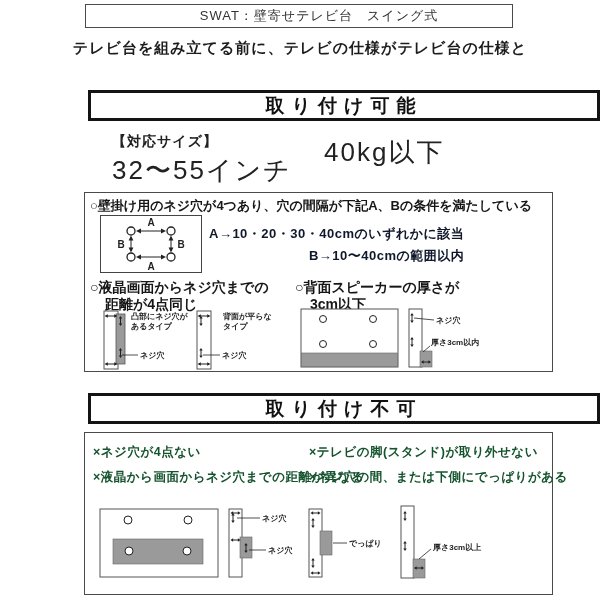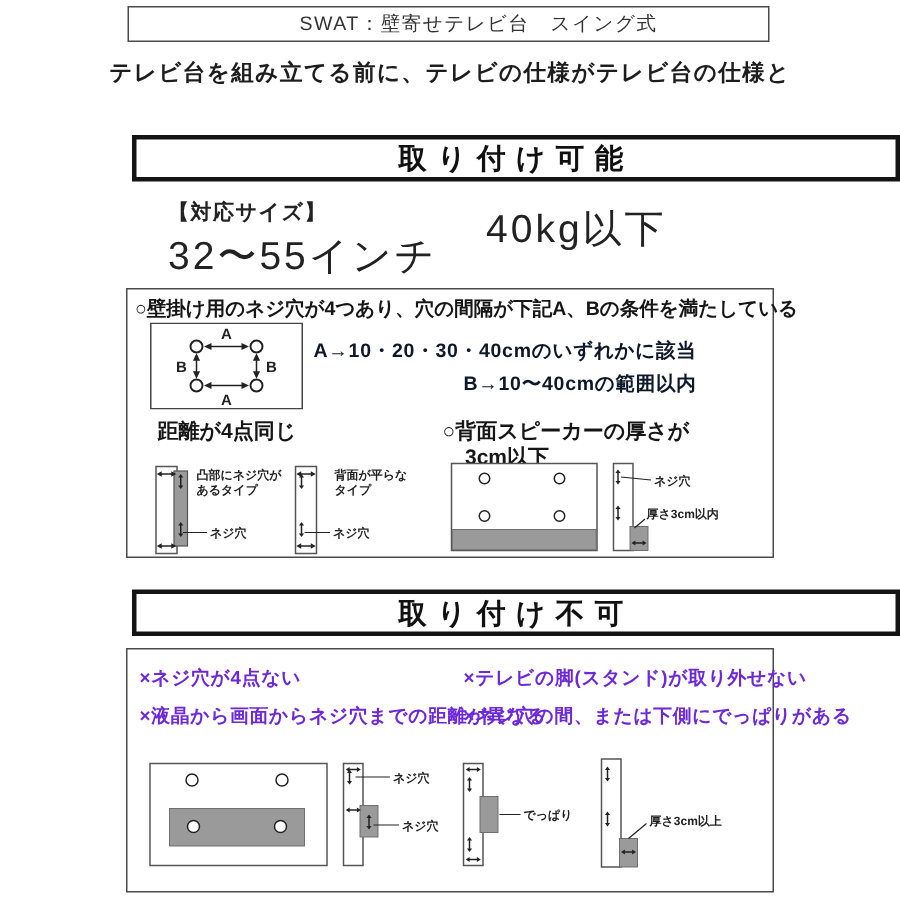--- a/index.html
+++ b/index.html
@@ -20,28 +20,28 @@
        font-size:19px;font-weight:600;letter-spacing:7px;color:#111;}
   .bar.ok{top:90px;}
   .bar.ng{top:393px;}
   
   .spec{top:133px;}
   .spec .lab{font-size:14px;font-weight:700;letter-spacing:1px;}
   .spec .val{font-size:26px;font-weight:500;letter-spacing:2px;margin-top:2px;}
   .spec.s1{left:112px;}
   .spec.s2{left:324px;}
   
-  .cbox{left:84px;width:432px;border:1px solid #4a4a4a;box-sizing:border-box;background:#fff;}
+  .cbox{left:84px;width:469px;border:1px solid #4a4a4a;box-sizing:border-box;background:#fff;}
   .cbox.ok{top:192px;height:180px;}
   .cbox.ng{top:432px;height:163px;}
   .c-head{font-size:13px;font-weight:600;color:#161616;white-space:nowrap;}
   .c-head2{font-size:14px;font-weight:600;line-height:17px;color:#161616;}
   .c-head2 .ind{padding-left:15px;}
   .rules{font-size:13px;font-weight:700;line-height:22px;letter-spacing:0.5px;color:#0f172a;text-align:right;}
-  .ng-item{font-size:12.5px;font-weight:600;letter-spacing:0.5px;color:#6d28d9;white-space:nowrap;}
+  .ng-item{font-size:12.5px;font-weight:600;letter-spacing:0.5px;color:#14532d;white-space:nowrap;}
   svg text{fill:#222;font-weight:600;font-family:"Liberation Sans","DejaVu Sans",sans-serif;}
   svg .lbl{font-size:8px;}
   svg .ab{font-size:10px;font-weight:700;}
 </style>
 </head>
 <body>
 
 <div class="page">
 
   <div class="abs title-box">
@@ -93,20 +93,21 @@
       <text class="ab" x="21" y="33" text-anchor="middle">B</text>
       <text class="ab" x="81" y="33" text-anchor="middle">B</text>
     </svg>
 
     <div class="abs rules" style="left:124px;top:30px;">
       <div>A→10・20・30・40cmのいずれかに該当</div>
       <div>B→10〜40cmの範囲以内</div>
     </div>
 
     <div class="abs c-head2" style="left:5px;top:86px;">
+      <div>○液晶画面からネジ穴までの</div>
       <div class="ind">距離が4点同じ</div>
     </div>
 
     <svg class="abs" style="left:8px;top:112px;" width="196" height="66" viewBox="0 0 196 66">
       <defs>
         <g id="haT">
             <line x1="-4.5" y1="0" x2="4.5" y2="0" stroke="#222" stroke-width="1"></line>
           <path d="M-6.5,0 L-3.2,-1.8 L-3.2,1.8 z" fill="#222"></path>
             <path d="M6.5,0 L3.2,-1.8 L3.2,1.8 z" fill="#222"></path>
           </g>

